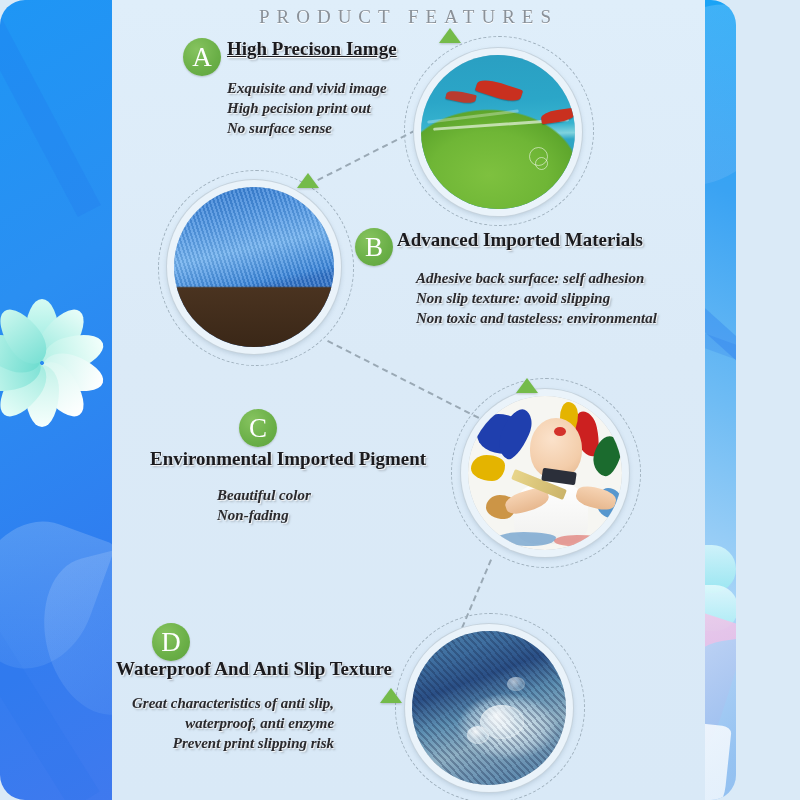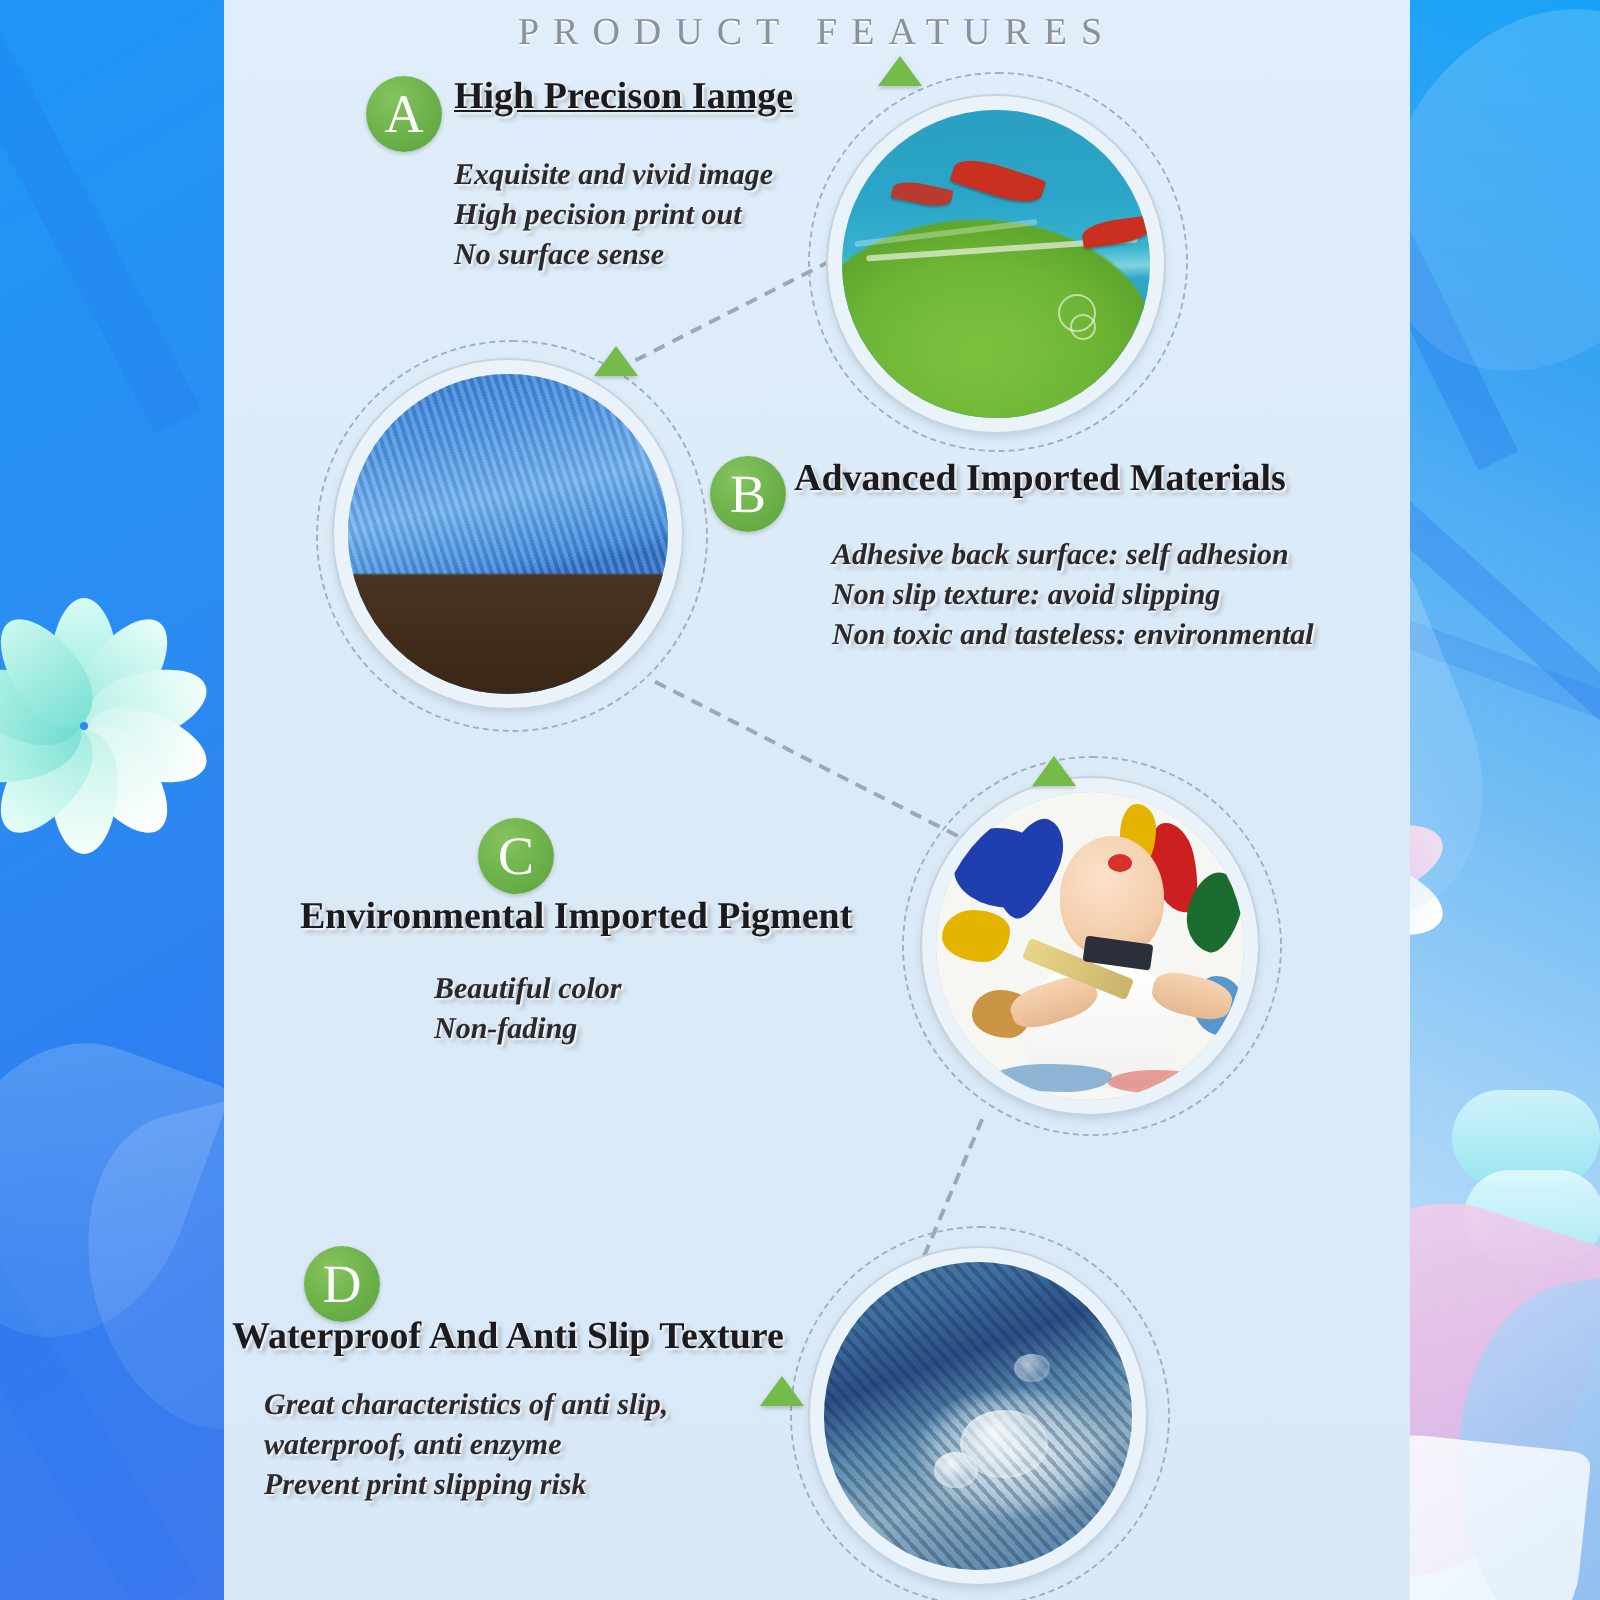--- a/index.html
+++ b/index.html
@@ -1,21 +1,21 @@
 <!DOCTYPE html>
 <html><head>
 <meta charset="utf-8">
 <style>
   html,body{margin:0;padding:0;}
   body{
     width:800px;height:800px;overflow:hidden;
     font-family:"Liberation Serif",serif;
     background:#daeaf7;
   }
-  #stage{position:relative;width:800px;height:800px;overflow:hidden;}
+  #stage{position:relative;width:736px;height:800px;overflow:hidden;border-radius:25px;}
 
   
   .bg-band{position:absolute;top:0;height:800px;overflow:hidden;}
   .bg-left{left:0;width:115px;
     background:linear-gradient(150deg,#1e96f5 0%,#2a8ff2 35%,#2f7ef0 70%,#3f79ee 100%);}
   .bg-right-wide{right:0;width:200px;}
 
   .stripe{position:absolute;background:rgba(30,110,235,.55);transform-origin:0 0;}
   .petal{position:absolute;border-radius:50% 50% 50% 50%/60% 60% 40% 40%;
          transform-origin:50% 100%;}
@@ -241,21 +241,21 @@
           <div class="brush" style="left:48%;top:48%;width:34px;height:13px;background:#2b2f3a;transform:rotate(8deg);"></div>
           <div class="splat" style="left:18%;top:88%;width:60px;height:14px;background:#3a7fbf;opacity:.55;"></div>
           <div class="splat" style="left:56%;top:90%;width:50px;height:12px;background:#d4322b;opacity:.45;"></div>
         </div>
       </div>
     </div>
     <div class="arrow" style="left:404px;top:378px;"></div>
 
     <div class="badge" style="left:40px;top:623px;">D</div>
     <div class="heading" style="left:4px;top:658px;">Waterproof And Anti Slip Texture</div>
-    <div class="bullets" style="left:20px;top:693px;">
+    <div class="bullets" style="left:20px;top:693px;text-align:right;">
       <div>Great characteristics of anti slip,</div>
       <div>waterproof, anti enzyme</div>
       <div>Prevent print slipping risk</div>
     </div>
 
     <div class="dashring" style="left:283px;top:613px;width:188px;height:188px;"></div>
     <div class="circle-wrap" style="left:293px;top:624px;width:168px;height:168px;">
       <div class="circle-img">
         <div class="ph-d">
           <div class="drop" style="left:44%;top:48%;width:44px;height:34px;"></div>

